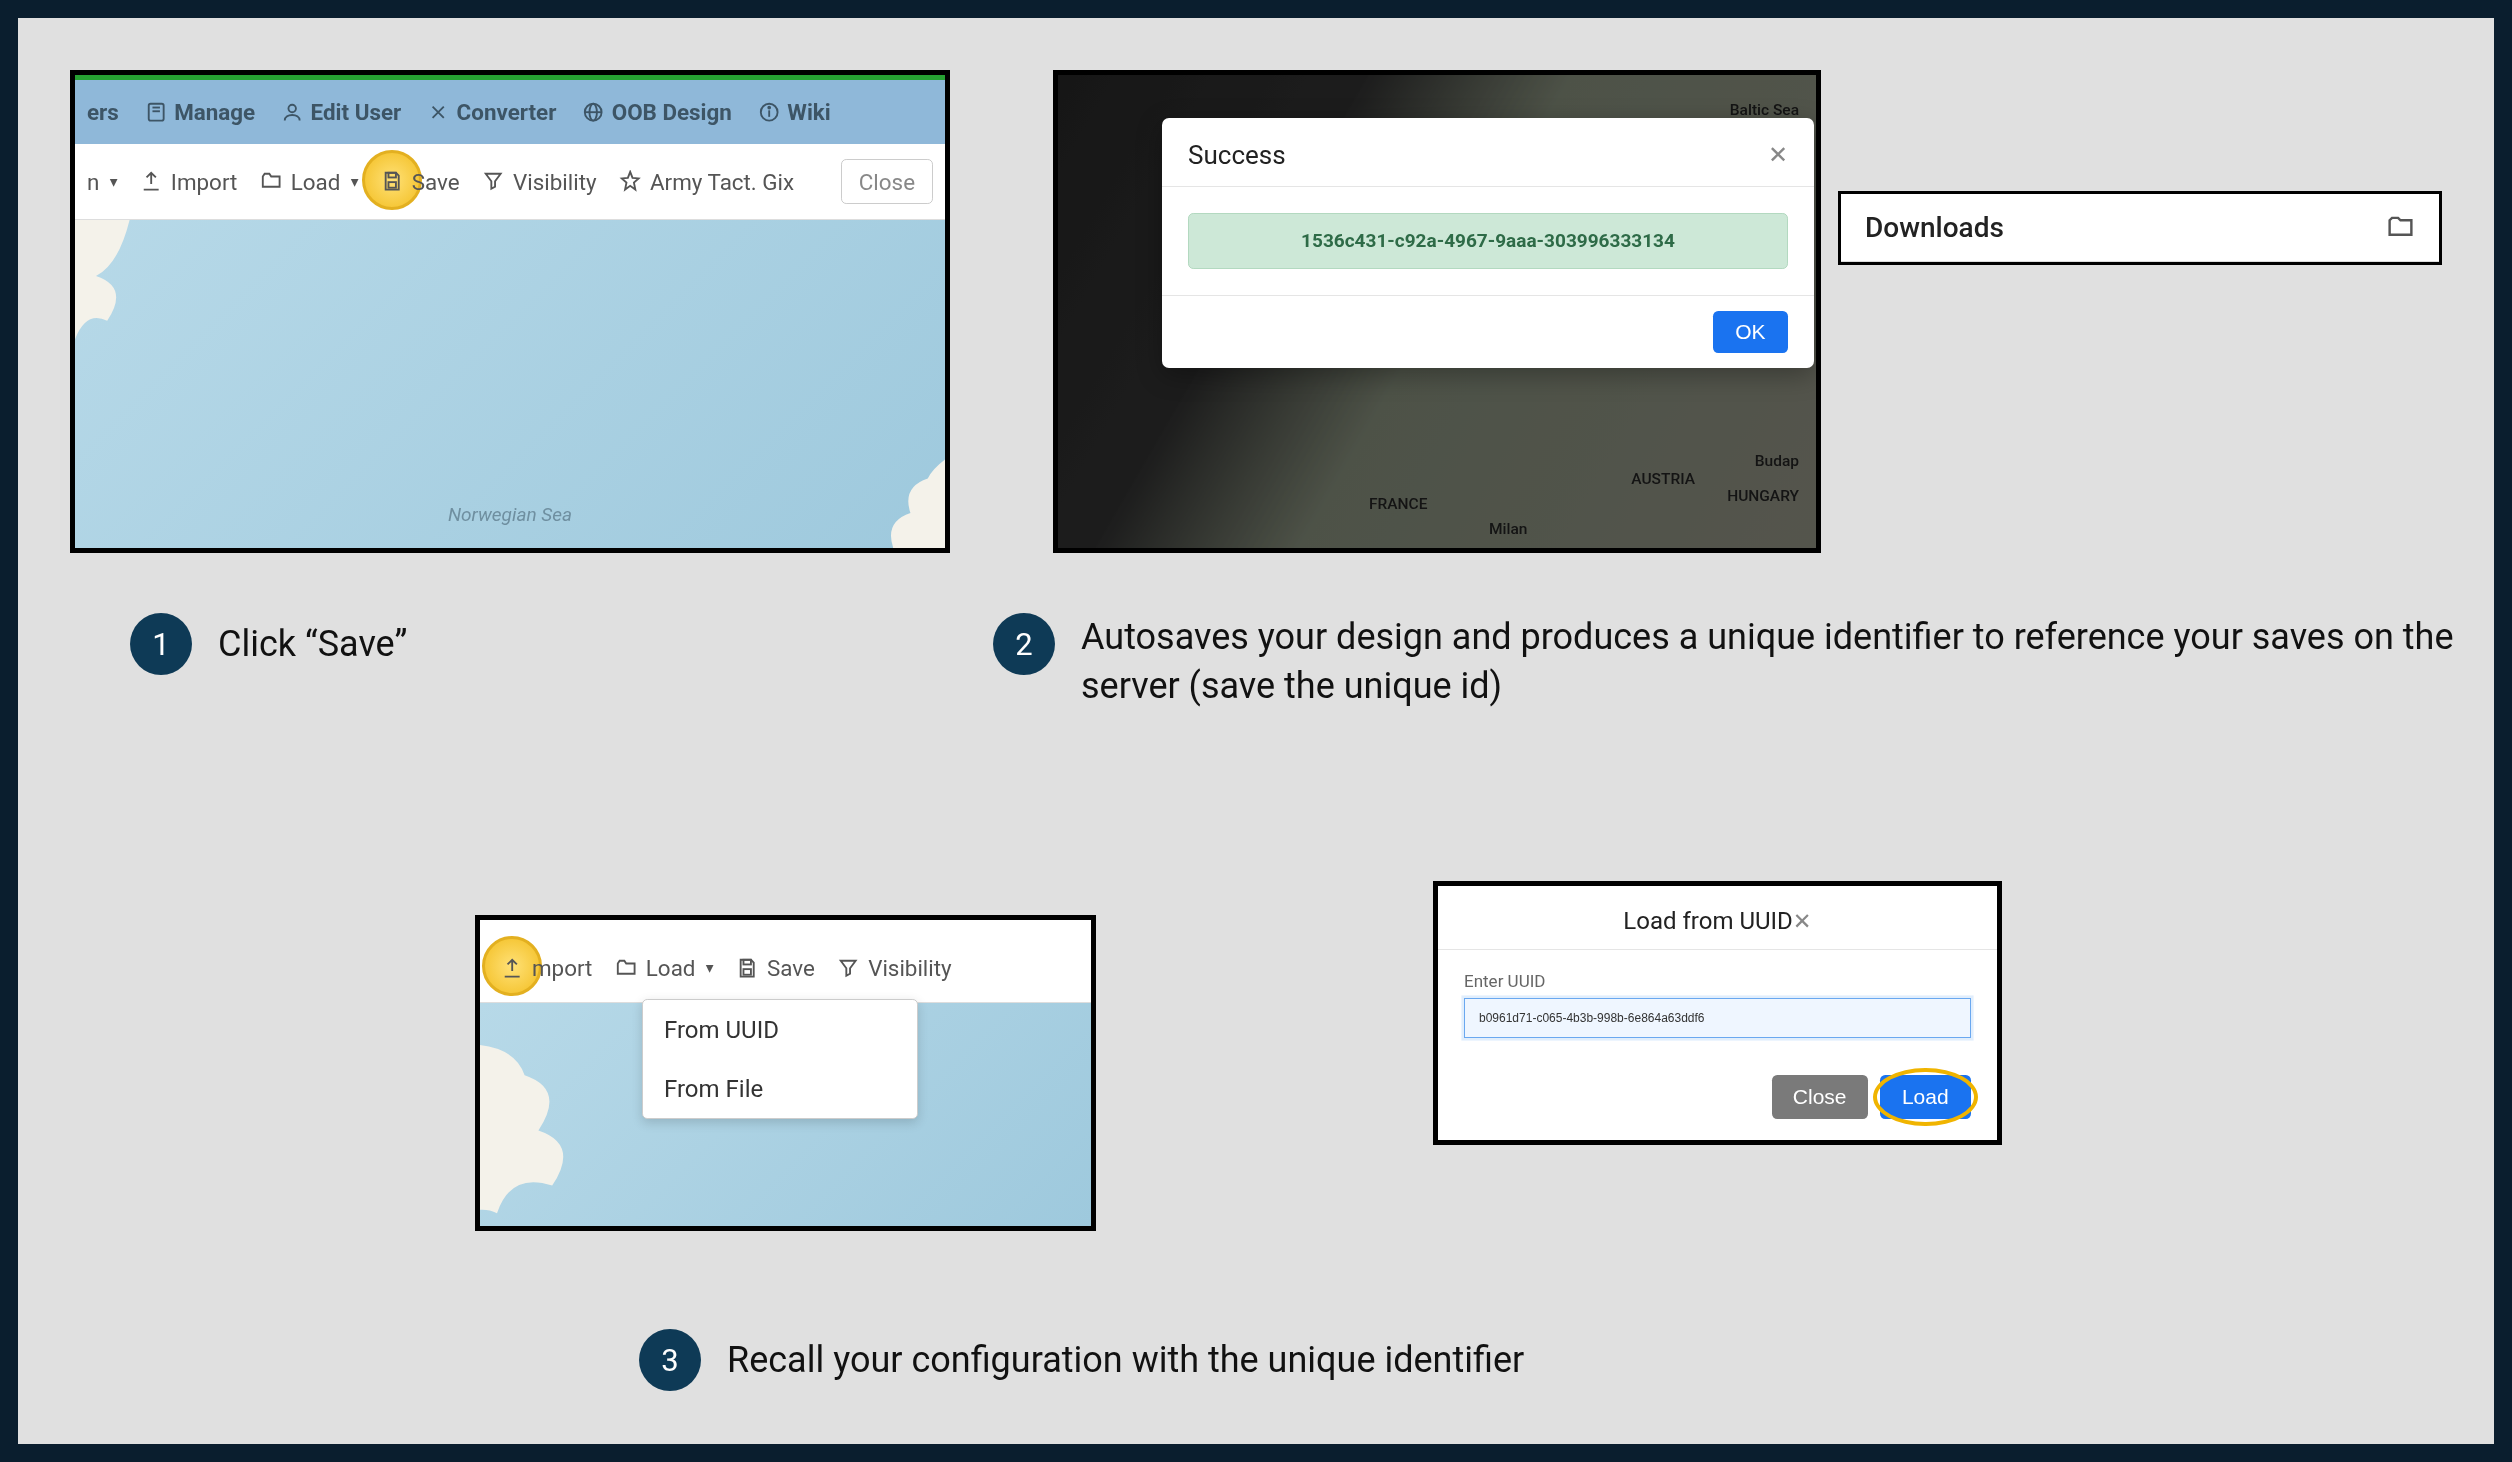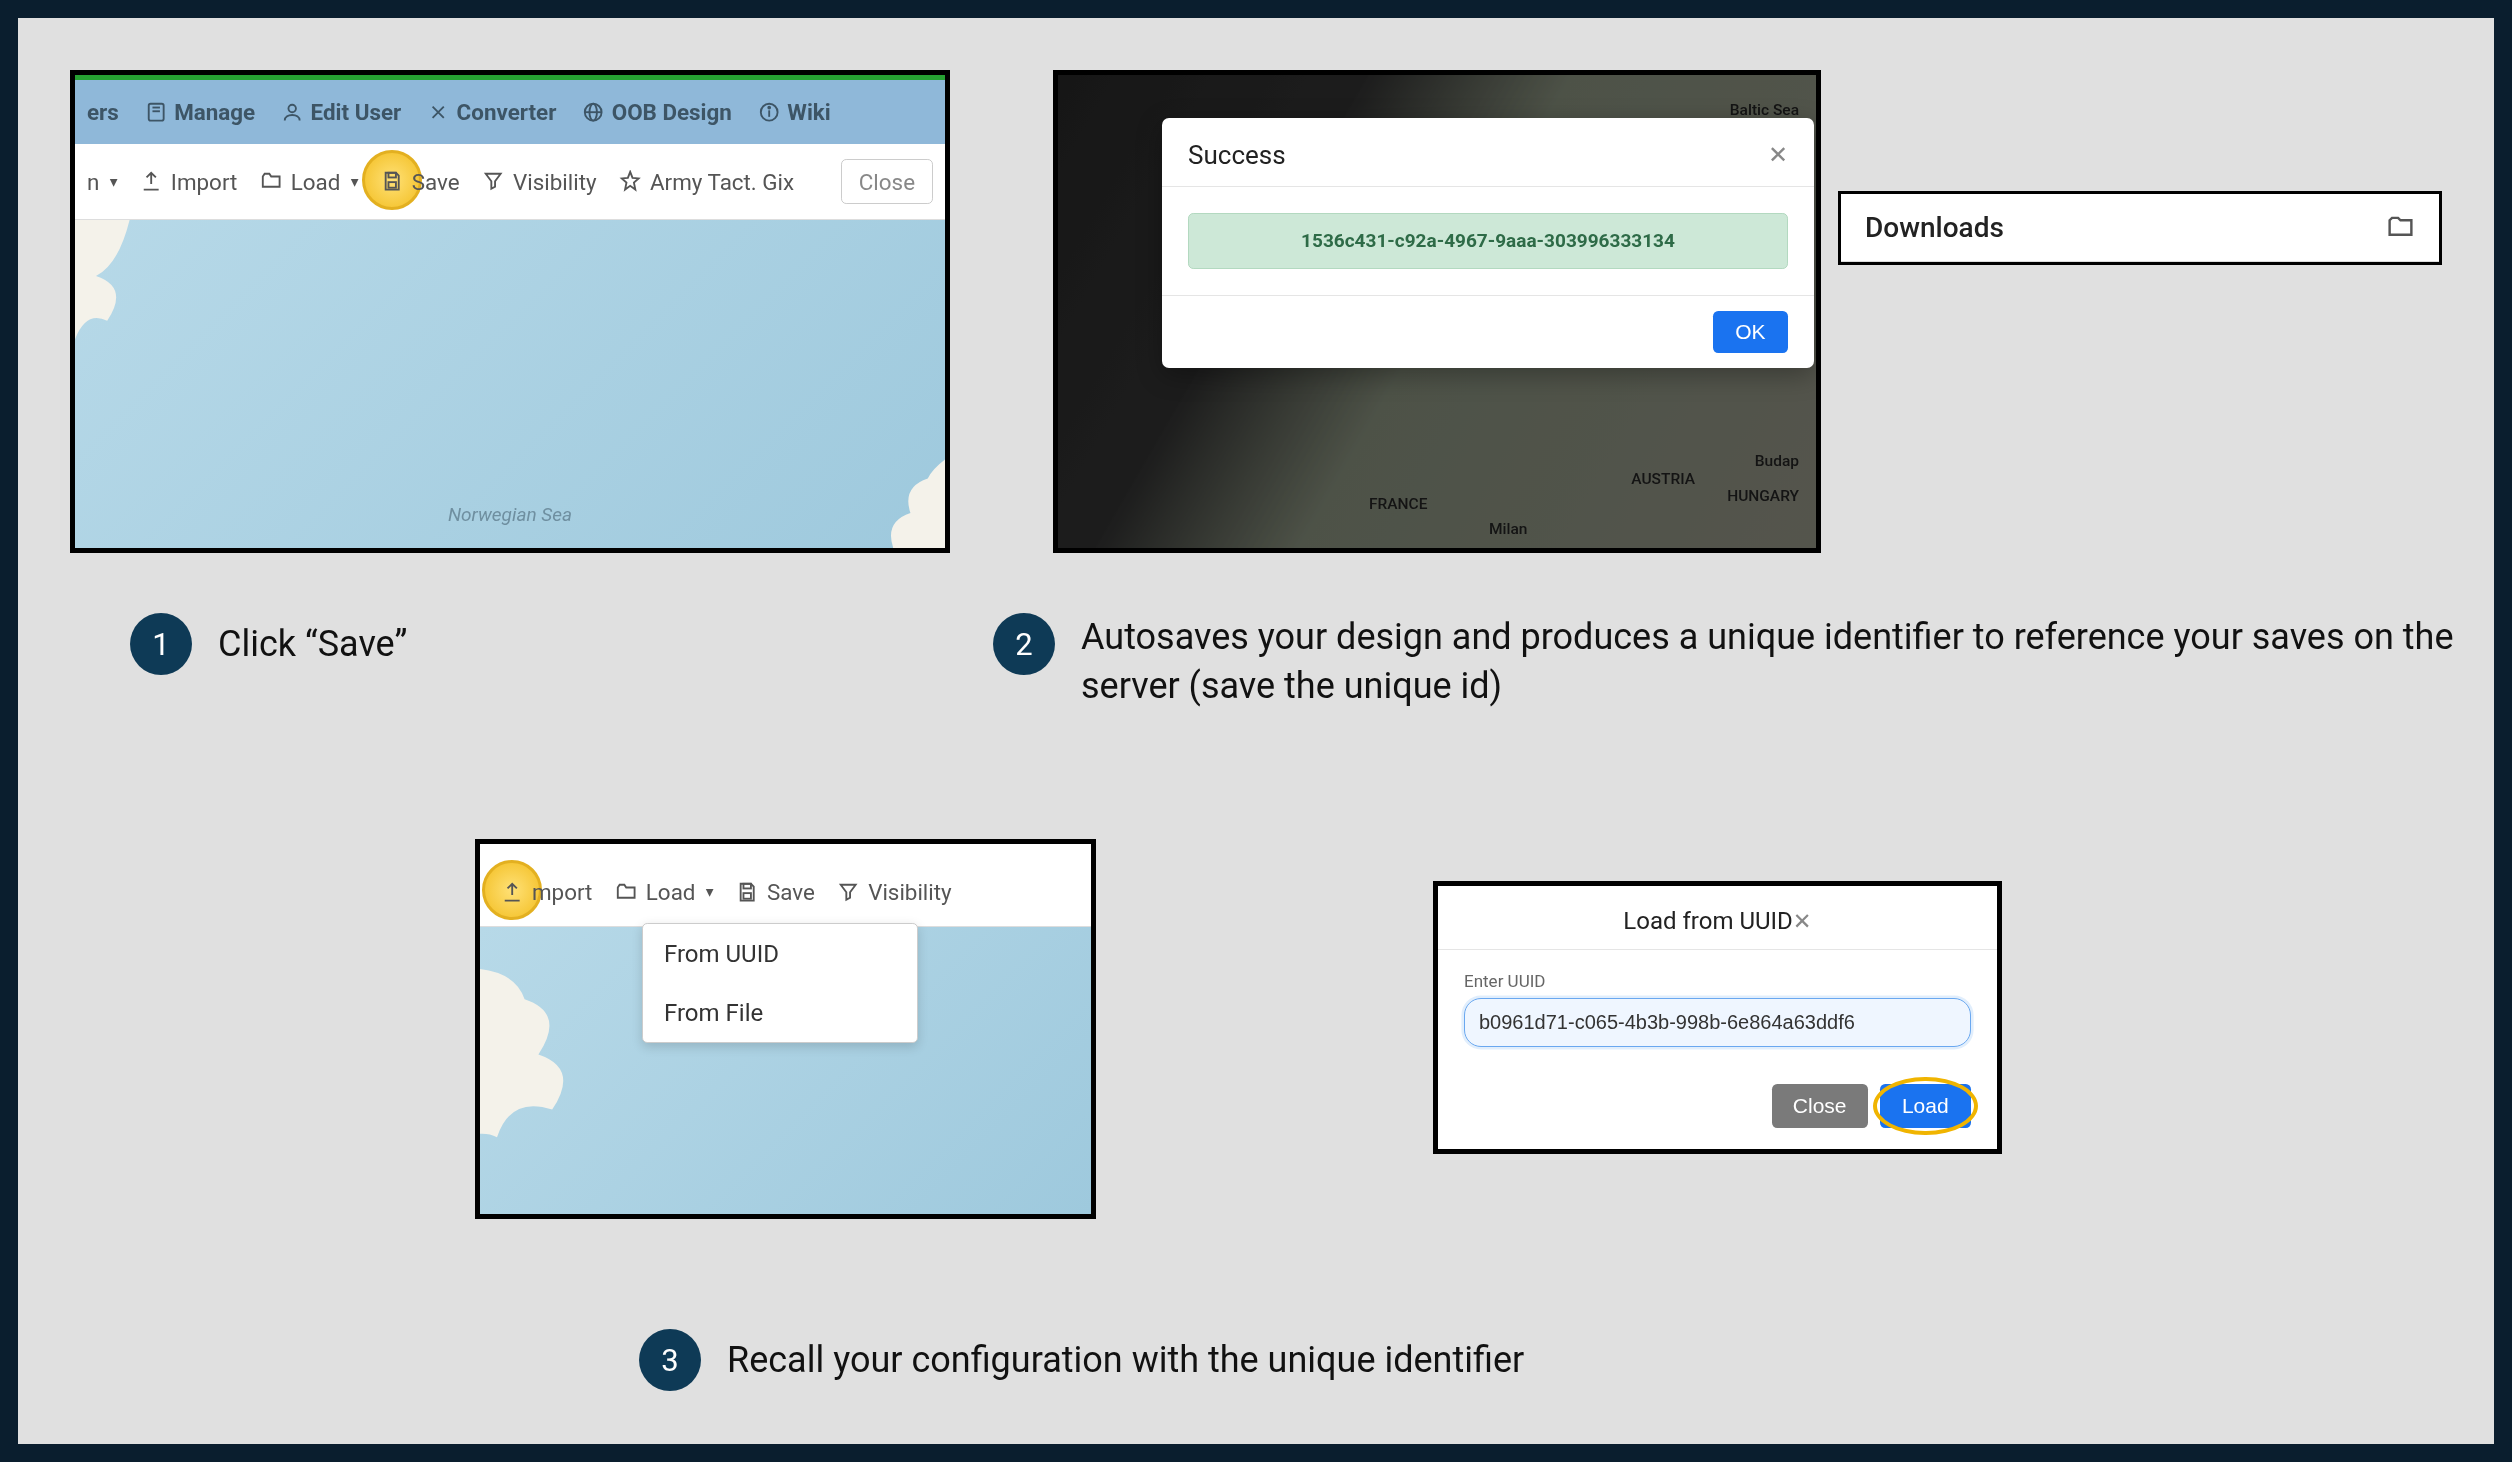--- a/index.html
+++ b/index.html
@@ -231,23 +231,23 @@
     color: #1a73f0;
     border-bottom: 1.7px solid #1a73f0;
     display: inline-block;
     margin-top: 3.5px;
   }
 
   
   .panel3 {
     position: absolute;
     left: 457px;
-    top: 821px;
+    top: 897px;
     width: 621px;
-    height: 380px;
+    height: 316px;
     border: 5.2px solid #000;
     background: #b7d9e8;
     overflow: hidden;
   }
   .panel3 .whitebar {
     background: #fff;
     height: 14px;
   }
   .panel3 .toolbar {
     background: #fff;
@@ -309,23 +309,23 @@
   }
   .panel4 .mhead .title { font-size: 24px; color: #222; }
   .panel4 .mhead .x { font-size: 22.4px; color: #888; }
   .panel4 .mbody {
     padding: 21px 26px;
   }
   .panel4 .label { font-size: 17px; color: #666; margin-bottom: 7px; }
   .panel4 .input {
     width: 100%;
     border: 1.7px solid #6aa8f0;
-    border-radius: 17px;
+    border-radius: 0;
     padding: 12px 14px;
-    font-size: 20px;
+    font-size: 12px;
     color: #333;
     background: #eff6ff;
     box-shadow: 0 0 0 2.6px rgba(106,168,240,0.2);
   }
   .panel4 .mfoot {
     display: flex;
     justify-content: flex-end;
     gap: 12px;
     padding: 15.5px 26px 21px;
   }

